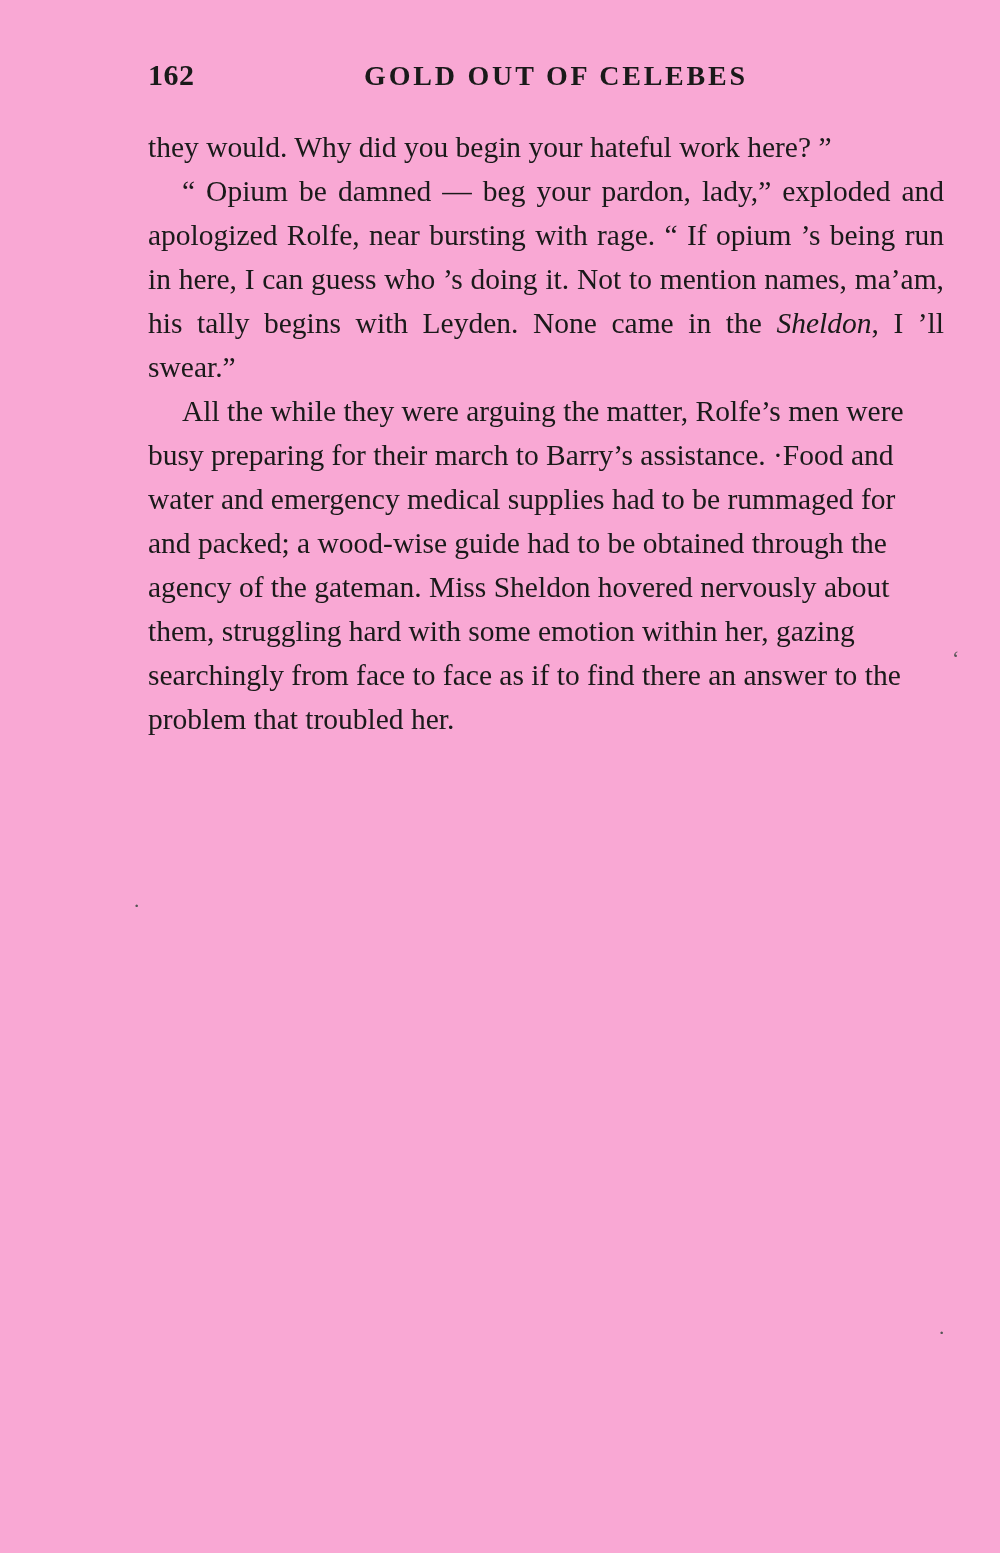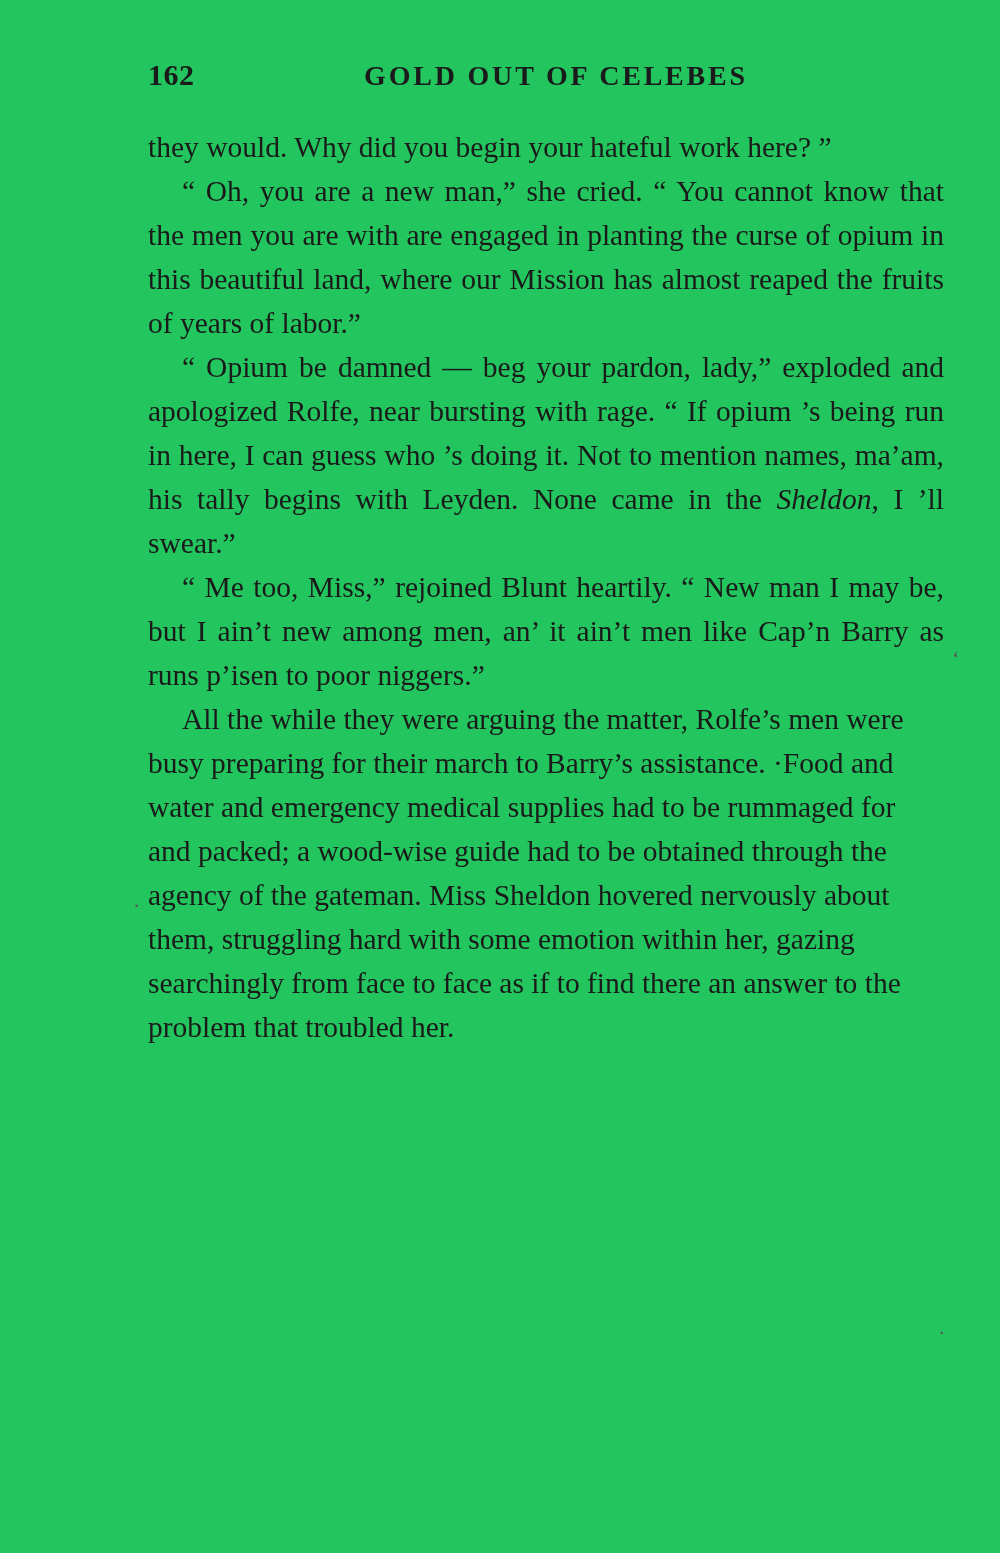--- a/index.html
+++ b/index.html
@@ -14,21 +14,21 @@
     color: #1a1a1a;
     position: relative;
     overflow: hidden;
   }
   .page {
     position: absolute;
     left: 0;
     top: 0;
     width: 1000px;
     height: 1553px;
-    background: #22c55e;
+    background: #f9a8d4;
   }
   .header {
     position: absolute;
     left: 148px;
     top: 58px;
     width: 706px;
     display: flex;
     align-items: baseline;
   }
   .folio {
@@ -81,22 +81,20 @@
 
 <div class="page">
 
   <div class="header">
     <div class="folio">162</div>
     <div class="running-title">GOLD OUT OF CELEBES</div>
   </div>
 
   <div class="body-text">
     <p>they would.   Why did you begin your hateful work here? ”</p>
-    <p class="indent">“ Oh, you are a new man,” she cried.   “ You cannot know that the men you are with are engaged in planting the curse of opium in this beautiful land, where our Mission has almost reaped the fruits of years of labor.”</p>
     <p class="indent">“ Opium be damned — beg your pardon, lady,” exploded and apologized Rolfe, near bursting with rage.   “ If opium ’s being run in here, I can guess who ’s doing it.   Not to mention names, ma’am, his tally begins with Leyden.   None came in the <span class="it">Sheldon</span>, I ’ll swear.”</p>
-    <p class="indent">“ Me too, Miss,” rejoined Blunt heartily.   “ New man I may be, but I ain’t new among men, an’ it ain’t men like Cap’n Barry as runs p’isen to poor niggers.”</p>
     <p class="indent">All the while they were arguing the matter, Rolfe’s men were busy preparing for their march to Barry’s assistance.  ·Food and water and emergency medical supplies had to be rummaged for and packed; a wood-wise guide had to be obtained through the agency of the gateman.   Miss Sheldon hovered nervously about them, struggling hard with some emotion within her, gazing searchingly from face to face as if to find there an answer to the problem that troubled her.</p>
   </div>
 
 <div class="stray-mark" style="left: 952px; top: 648px;">‘</div>
     <div class="stray-mark" style="left: 133px; top: 895px;">·</div>
     <div class="stray-mark" style="left: 938px; top: 1322px;">·</div>
   </div>
 
 </body></html>

